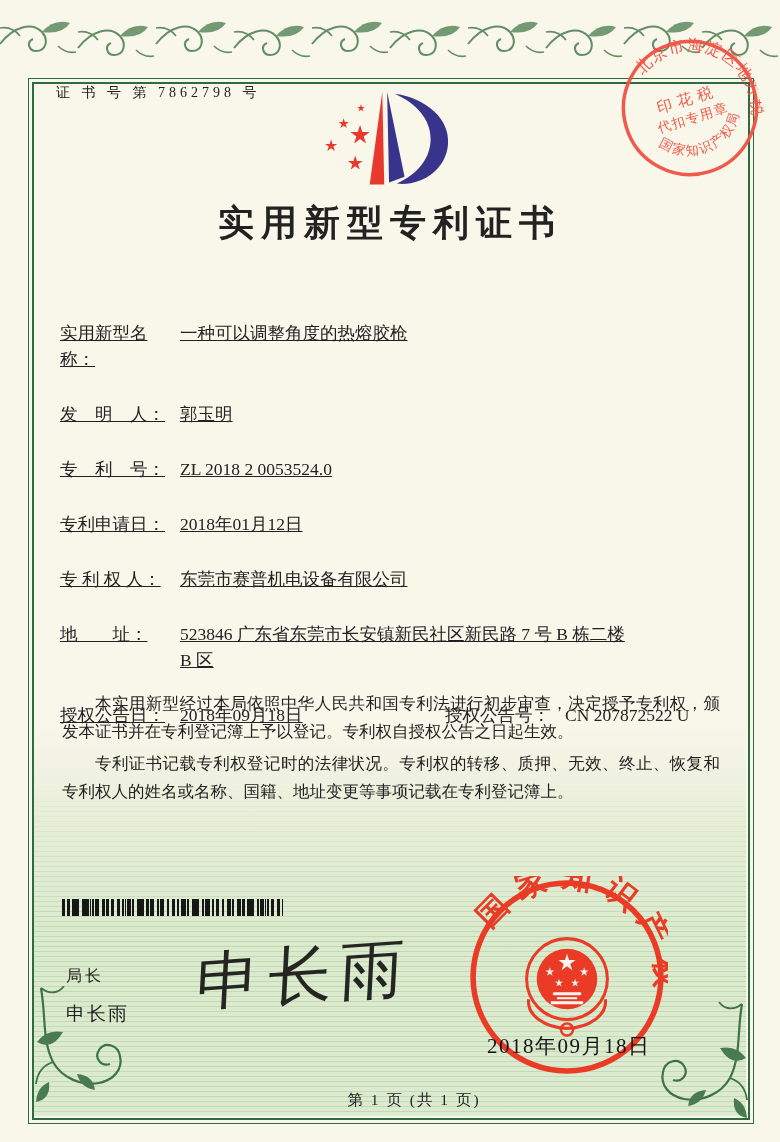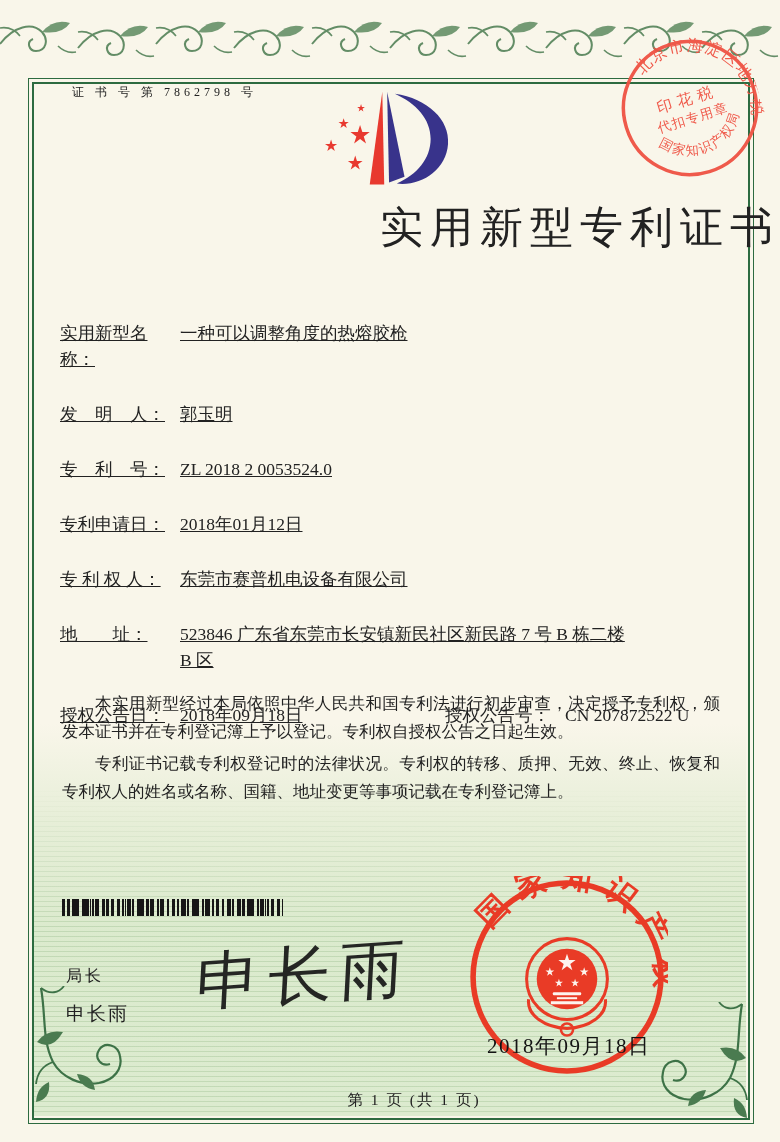--- a/index.html
+++ b/index.html
@@ -31,24 +31,24 @@
     background:linear-gradient(180deg,rgba(220,235,207,0) 0%,rgba(220,235,207,0) 62%,
       rgba(214,231,199,.55) 72%,rgba(216,233,202,.9) 82%,var(--band-green) 100%);}
   .waves{position:absolute;left:34px;top:786px;width:712px;height:330px;
     background:repeating-linear-gradient(180deg,rgba(122,168,112,.26) 0 1px,rgba(0,0,0,0) 1px 5px);
     -webkit-mask-image:linear-gradient(180deg,transparent 0,#000 42%);
     mask-image:linear-gradient(180deg,transparent 0,#000 42%);}
   .corner{position:absolute;width:104px;height:128px;}
   .corner-bl{left:33px;top:986px;}
   .corner-br{left:646px;top:1002px;transform:scaleX(-1);}
 
-  .cert-no{position:absolute;left:72px;top:84px;font-size:12px;letter-spacing:4px;}
+  .cert-no{position:absolute;left:56px;top:84px;font-size:14px;letter-spacing:4px;}
   .logo{position:absolute;left:312px;top:84px;width:158px;height:116px;}
-  .title{position:absolute;left:0;right:0;top:199px;text-align:right;
-    font-size:43px;font-weight:normal;letter-spacing:7px;}
+  .title{position:absolute;left:0;right:0;top:199px;text-align:center;
+    font-size:36px;font-weight:bold;letter-spacing:7px;}
 
   .fields{position:absolute;left:60px;top:320px;width:668px;font-size:17.5px;line-height:26px;}
   .frow{display:flex;margin-bottom:29px;text-decoration:underline;}
   .flabel{flex:0 0 120px;}
   .fvalue{flex:1;}
   .fvalue-addr{max-width:448px;}
   .grant-row{position:relative;display:flex;margin-bottom:0;}
   .grant-pair2{position:absolute;left:385px;top:0;display:flex;}
 
   .body-text{position:absolute;left:58px;top:686px;width:666px;

